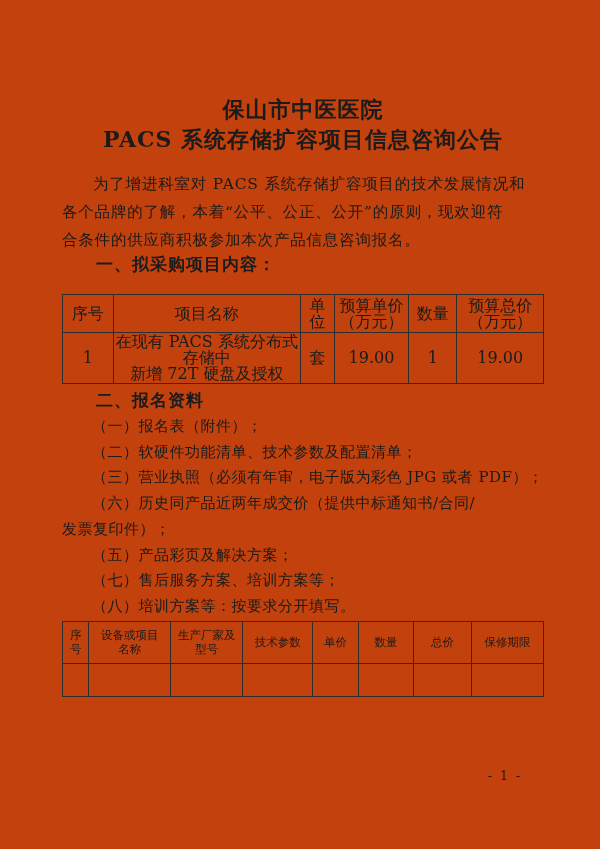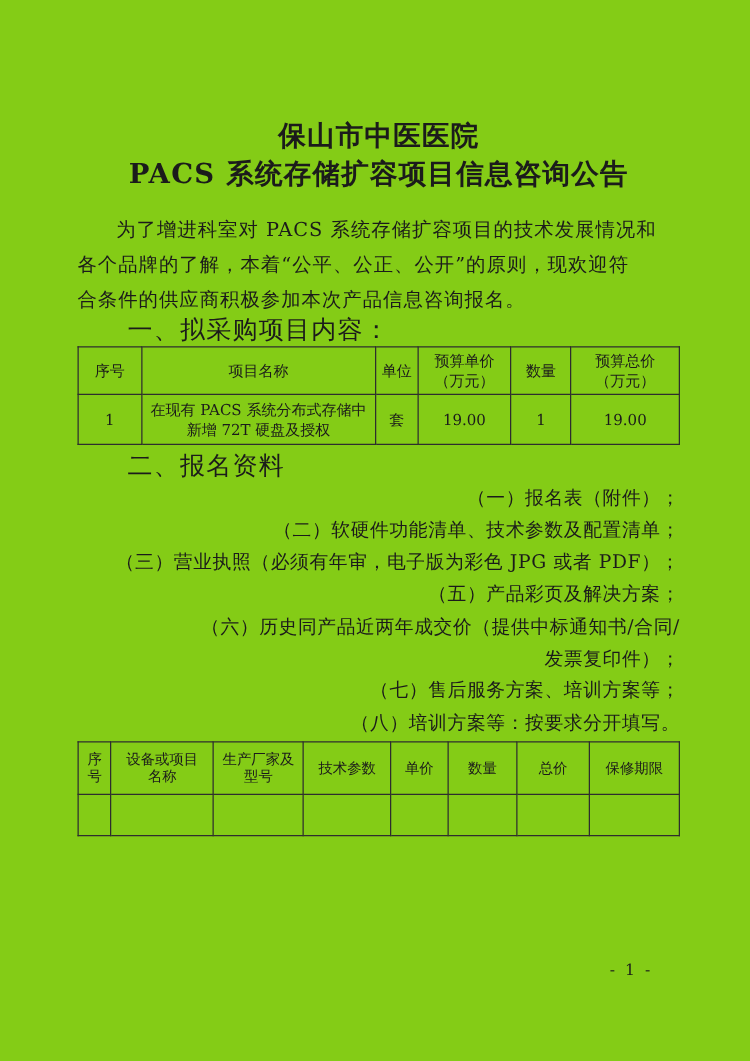--- a/index.html
+++ b/index.html
@@ -1,21 +1,21 @@
 <!DOCTYPE html>
 <html><head>
 <meta charset="utf-8">
 <style>
   html,body { margin:0; padding:0; background:#ffffff; }
   .page {
     position: relative;
     width: 600px;
     height: 849px;
     margin: 0 auto;
-    background: #84cc16;
+    background: #c2410c;
     box-sizing: border-box;
     padding: 94px 56px 0 62px;
     color: #1b1b1b;
     overflow: hidden;
   }
 
   .doc-title {
     text-align: center;
     font-family: "DejaVu Serif", "Liberation Serif", serif;
     font-weight: bold;
@@ -29,22 +29,22 @@
     font-family: "DejaVu Serif", "Liberation Serif", serif;
     font-size: 15.5px;
     line-height: 28px;
     letter-spacing: 0.8px;
     text-indent: 2em;
     white-space: pre-line;
   }
 
   .section-heading {
     font-family: "Liberation Sans", "DejaVu Sans", sans-serif;
-    font-weight: normal;
-    font-size: 20px;
+    font-weight: bold;
+    font-size: 17px;
     line-height: 21px;
     text-indent: 2em;
     letter-spacing: 1px;
   }
   .section-heading.second { margin-top: 7px; line-height: 20px; }
 
   table {
     width: 100%;
     border-collapse: collapse;
     table-layout: fixed;
@@ -53,35 +53,34 @@
   td, th {
     border: 1px solid #2e2e2e;
     text-align: center;
     vertical-align: middle;
     padding: 1px 2px;
     font-weight: normal;
     overflow: hidden;
   }
   .multiline { white-space: pre-line; }
 
-  .t1 { margin-top: 2px; font-size: 12px; }
+  .t1 { margin-top: 19px; font-size: 16px; }
   .t1 .hrow { height: 38px; }
   .t1 .hrow th { line-height: 16px; }
   .t1 .drow { height: 40px; }
   .t1 .drow td { line-height: 16px; }
 
   .req-list { margin-top: 3px; }
   .req-item {
     font-family: "DejaVu Serif", "Liberation Serif", serif;
     font-size: 15px;
     line-height: 25.7px;
     letter-spacing: 0.5px;
     text-indent: 2em;
     white-space: pre-line;
-    text-align: right;
   }
 
   .t2 { margin-top: 1px; font-size: 11.5px; }
   .t2 .hrow { height: 42px; }
   .t2 .hrow th { line-height: 14px; }
   .t2 .drow { height: 33px; }
 
   .page-number {
     position: absolute;
     top: 768px;
@@ -140,23 +139,23 @@
     </tr>
   </tbody>
     </table>
 
   <div class="section-heading second">二、报名资料</div>
 
   <div class="req-list">
     <div class="req-item">（一）报名表（附件）；</div>
     <div class="req-item">（二）软硬件功能清单、技术参数及配置清单；</div>
     <div class="req-item">（三）营业执照（必须有年审，电子版为彩色 JPG 或者 PDF）；</div>
-    <div class="req-item">（五）产品彩页及解决方案；</div>
     <div class="req-item">（六）历史同产品近两年成交价（提供中标通知书/合同/
 发票复印件）；</div>
+    <div class="req-item">（五）产品彩页及解决方案；</div>
     <div class="req-item">（七）售后服务方案、培训方案等；</div>
     <div class="req-item">（八）培训方案等：按要求分开填写。</div>
   </div>
 
   <table class="t2">
     <colgroup>
       <col style="width:5.5%">
         <col style="width:17%">
         <col style="width:15%">
         <col style="width:14.5%">

